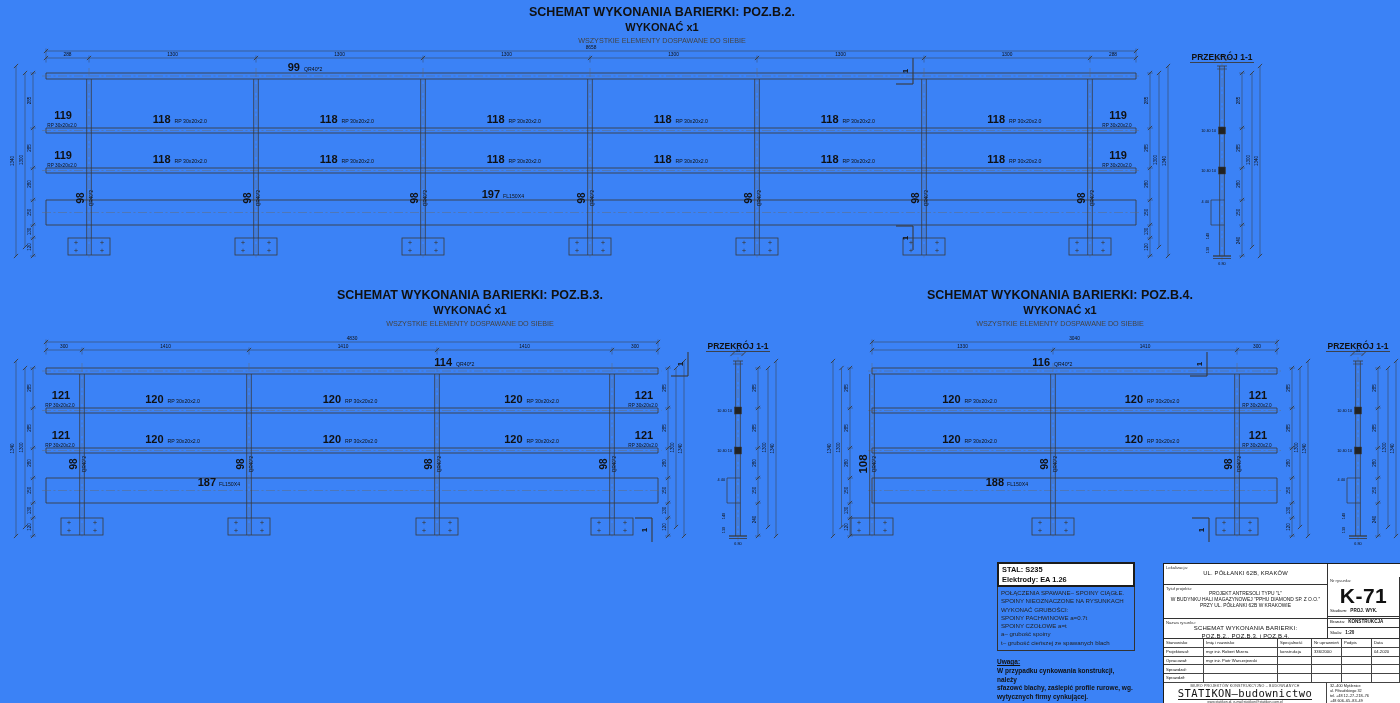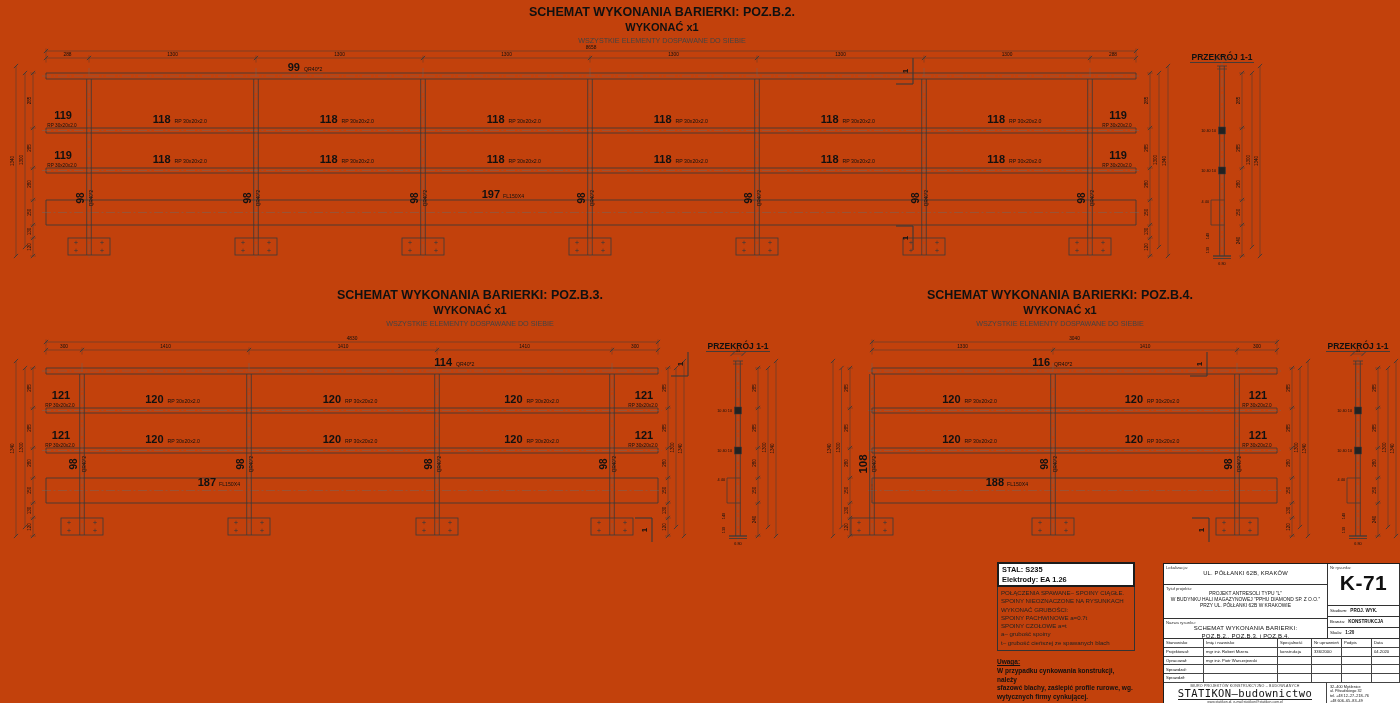--- a/index.html
+++ b/index.html
@@ -1,16 +1,16 @@
 <!DOCTYPE html>
 <html><head>
 <meta charset="utf-8">
 <style>
   html,body{margin:0;padding:0;background:#e8e8e8;}
-  #sheet{position:relative;width:1400px;height:703px;background:#c2410c;overflow:hidden;
+  #sheet{position:relative;width:1400px;height:703px;background:#3b82f6;overflow:hidden;
          font-family:"Liberation Sans",sans-serif;color:#111;}
   #cad{position:absolute;left:0;top:0;font-family:"Liberation Sans",sans-serif;}
   
   .notes{position:absolute;left:997px;top:562px;width:138px;}
   .matbox{border:2px solid #1c1c1c;padding:1px 3px;font-size:7.4px;font-weight:bold;line-height:9.5px;background:#fff;}
   .weldbox{border:1px solid #333;border-top:none;padding:2px 3px 3px 3px;font-size:6.1px;line-height:8.3px;color:#222;}
   .uwaga{margin-top:7px;font-size:6.5px;font-weight:bold;line-height:8.4px;color:#111;}
   .uwlbl{text-decoration:underline;display:block;margin-bottom:1px;}
   
   .tb{position:absolute;left:1163px;top:563px;width:236px;height:139px;border:1.6px solid #1c1c1c;
@@ -20,21 +20,21 @@
   .cval{text-align:center;font-size:5.8px;letter-spacing:0.2px;}
   .tline{text-align:center;font-size:4.9px;line-height:6.2px;}
   .nline{text-align:center;font-size:6px;line-height:7.6px;letter-spacing:0.2px;}
   .knum{text-align:center;font-size:21px;font-weight:bold;line-height:26px;letter-spacing:0.5px;}
   .kv{display:flex;gap:3px;padding:1.5px 0 0 2px;font-size:4.4px;}
   .kv b{font-size:4.6px;}
   .ptable{position:absolute;left:0;top:75px;width:236px;height:44px;display:grid;
           grid-template-columns:40px 74px 34px 30px 30px 28px;grid-auto-rows:8.8px;font-size:4.2px;}
   .ptable>div{border-right:0.7px solid #444;border-bottom:0.7px solid #444;padding:1.2px 1px 0 2px;
               overflow:hidden;white-space:nowrap;box-sizing:border-box;}
-  .bband{position:absolute;left:0;top:119px;width:236px;height:20px;display:flex;}
+  .bband{position:absolute;left:0;top:119px;width:236px;height:20px;display:flex;align-items:center;}
   .firm{width:163px;border-right:0.7px solid #444;text-align:center;padding-top:1px;box-sizing:border-box;}
   .biuro{font-size:3.6px;letter-spacing:0.2px;color:#333;}
   .statikon{font-size:10.5px;line-height:11px;letter-spacing:0.4px;display:inline-block;border-bottom:0.7px solid #222;font-family:"DejaVu Sans Mono",monospace;}
   .www{font-size:3.5px;color:#333;}
   .addr{flex:1;font-size:3.8px;line-height:4.9px;padding:1.5px 0 0 3px;text-align:left;}
 </style>
 </head>
 <body>
 
 <div id="sheet">
@@ -870,21 +870,21 @@
       <span class="lbl">Tytuł projektu:</span>
       <div class="tline">PROJEKT ANTRESOLI TYPU "L"</div>
       <div class="tline">W BUDYNKU HALI MAGAZYNOWEJ "PPHU DIAMOND SP. Z O.O."</div>
       <div class="tline">PRZY UL. PÓŁŁANKI 62B W KRAKOWIE</div>
     </div>
     <div class="cell" style="left:0;top:55px;width:164px;height:20px;">
       <span class="lbl">Nazwa rysunku:</span>
       <div class="nline">SCHEMAT WYKONANIA BARIERKI:</div>
       <div class="nline">POZ.B.2., POZ.B.3. i POZ.B.4.</div>
     </div>
-    <div class="cell" style="left:164px;top:0;width:72px;height:42px;">
+    <div class="cell" style="left:164px;top:13px;width:72px;height:42px;">
       <span class="lbl">Nr rysunku:</span>
       <div class="knum">K-71</div>
     </div>
     <div class="cell kv" style="left:164px;top:42px;width:72px;height:11px;">
       <span>Stadium:</span>
       <b>PROJ. WYK.</b>
     </div>
     <div class="cell kv" style="left:164px;top:53px;width:72px;height:11px;">
       <span>Branża:</span>
       <b>KONSTRUKCJA</b>

